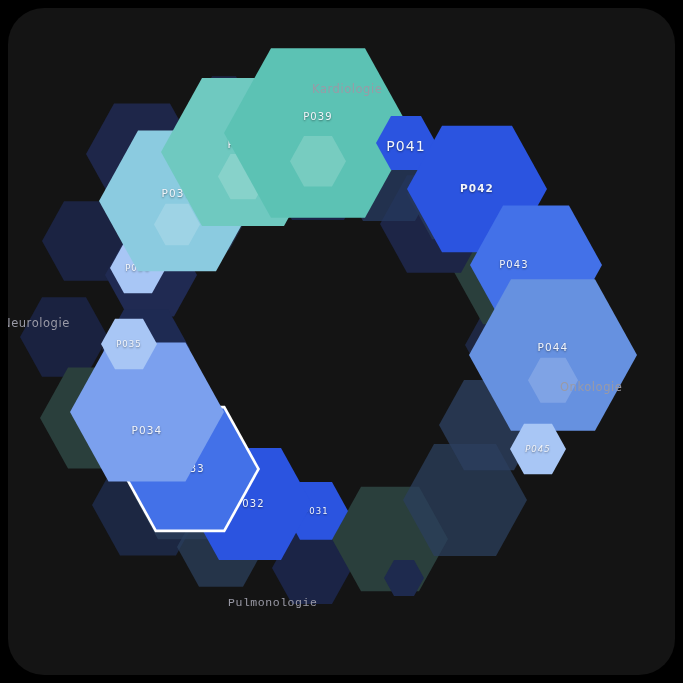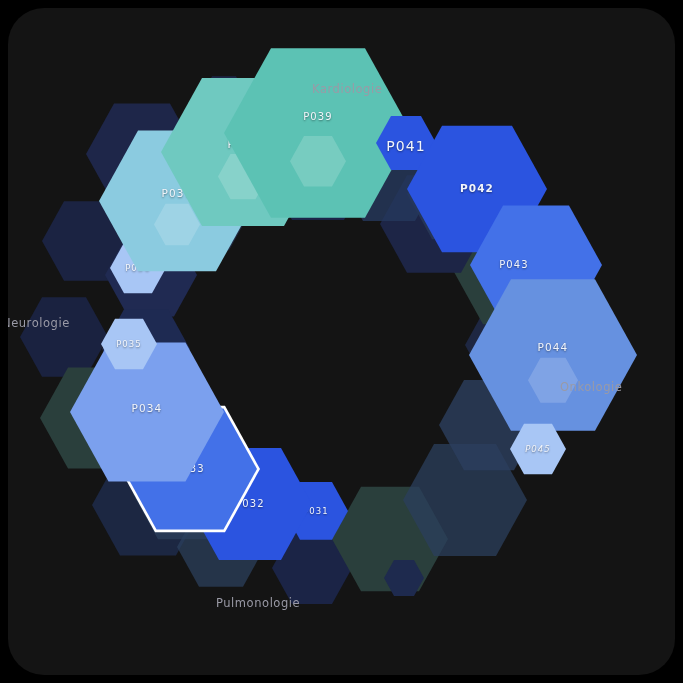--- a/index.html
+++ b/index.html
@@ -49,21 +49,21 @@
       <div class="hex decor" style="left: 329px; top: 116.6px; width: 104px; height: 98.8px; background: rgb(38, 56, 92); opacity: 0.8;"></div>
       <div class="hex decor" style="left: 258px; top: 115.6px; width: 104px; height: 98.8px; background: rgb(27, 36, 72); opacity: 1;"></div>
       <div class="hex node" style="left: 276px; top: 472.6px; width: 64px; height: 60.8px; background: rgb(43, 84, 224);"></div>
       <div class="hexlabel" style="left: 276px; width: 64px; font-size: 8.5px; top: 497.73px;">P031</div>
       <div class="hex node" style="left: 180px; top: 437.1px; width: 124px; height: 117.8px; background: rgb(43, 84, 224);"></div>
       <div class="hexlabel" style="left: 180px; width: 124px; font-size: 10px; top: 489.8px;">P032</div>
       <div class="sel" style="left: 112px; top: 394.35px; width: 140px; height: 133.3px;"></div>
       <div class="hex node" style="left: 115px; top: 397.35px; width: 134px; height: 127.3px; background: rgb(67, 113, 232);"></div>
       <div class="hexlabel" style="left: 115px; width: 134px; font-size: 10px; top: 454.8px;">P033</div>
       <div class="hex node" style="left: 62px; top: 330.85px; width: 154px; height: 146.3px; background: rgb(123, 160, 238);"></div>
-      <div class="hexlabel" style="left: 62px; width: 154px; font-size: 10.5px; top: 394px;">P034</div>
+      <div class="hexlabel" style="left: 62px; width: 154px; font-size: 10.5px; top: 416px;">P034</div>
       <div class="hex node" style="left: 93px; top: 309.4px; width: 56px; height: 53.2px; background: rgb(168, 198, 245);"></div>
       <div class="hexlabel" style="left: 93px; width: 56px; font-size: 8.5px; top: 330.73px;">P035</div>
       <div class="hex node" style="left: 102px; top: 233.4px; width: 56px; height: 53.2px; background: rgb(168, 198, 245);"></div>
       <div class="hexlabel" style="left: 102px; width: 56px; font-size: 8.5px; top: 254.73px;">P036</div>
       <div class="hex node" style="left: 91px; top: 118.9px; width: 156px; height: 148.2px; background: rgb(139, 203, 224);"></div>
       <div class="inner" style="left: 146px; top: 194.55px; width: 46px; height: 43.7px;"></div>
       <div class="hexlabel" style="left: 91px; width: 156px; font-size: 10.5px; top: 178.825px;">P037</div>
       <div class="hex node" style="left: 153px; top: 66.1px; width: 164px; height: 155.8px; background: rgb(111, 201, 192);"></div>
       <div class="inner" style="left: 210px; top: 144.85px; width: 50px; height: 47.5px;"></div>
       <div class="hexlabel" style="left: 153px; width: 164px; font-size: 10.5px; top: 129.825px;">P038</div>
@@ -77,15 +77,15 @@
       <div class="hex node" style="left: 462px; top: 194.3px; width: 132px; height: 125.4px; background: rgb(67, 113, 232);"></div>
       <div class="hexlabel" style="left: 440px; width: 132px; font-size: 10px; top: 250.8px;">P043</div>
       <div class="hex node" style="left: 461px; top: 267.2px; width: 168px; height: 159.6px; background: rgb(102, 145, 224);"></div>
       <div class="inner" style="left: 520px; top: 348.45px; width: 50px; height: 47.5px;"></div>
       <div class="hexlabel" style="left: 461px; width: 168px; font-size: 10.5px; top: 332.825px; text-align: center;">P044</div>
       <div class="hex node" style="left: 502px; top: 414.4px; width: 56px; height: 53.2px; background: rgb(168, 198, 245);"></div>
       <div class="hexlabel" style="left: 502px; width: 56px; font-size: 8.5px; top: 435.73px; font-style: italic;">P045</div>
       <div class="catlabel" style="left: 304px; top: 74px;">Kardiologie</div>
       <div class="catlabel" style="left: -6px; top: 308px;">Neurologie</div>
       <div class="catlabel" style="left: 552px; top: 353px; margin-top: 19px;">Onkologie</div>
-      <div class="catlabel" style="left: 208px; top: 588px;">Pulmonologie</div>
+      <div class="catlabel" style="left: 220px; top: 588px; font-family: Liberation Mono, monospace;">Pulmonologie</div>
     </div>
 </div>
 
 </body></html>

